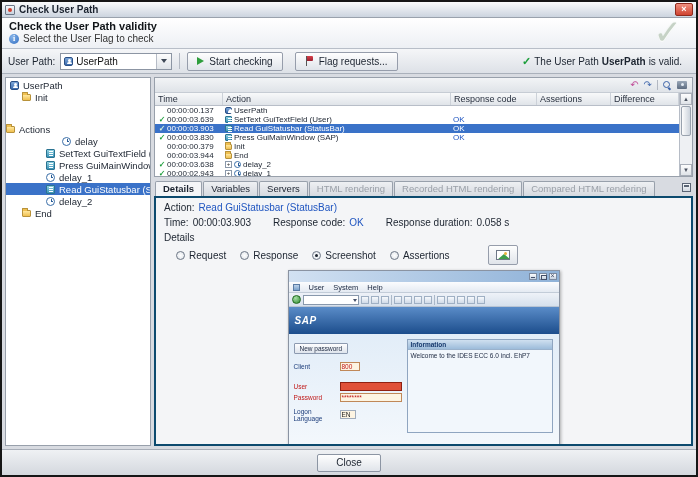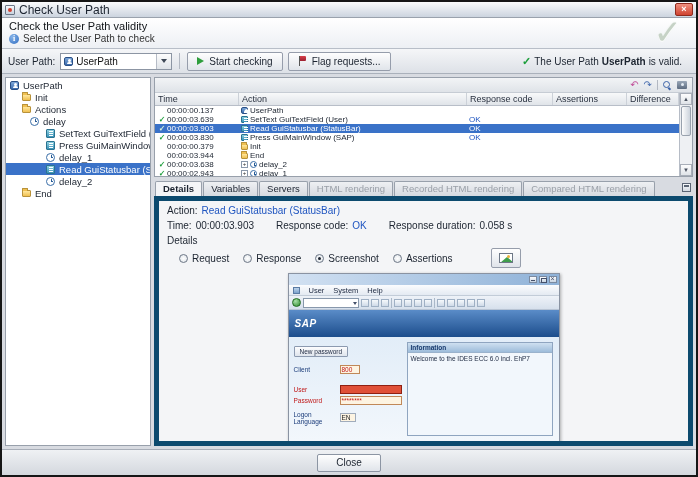--- a/index.html
+++ b/index.html
@@ -3,44 +3,44 @@
 <meta charset="utf-8">
 <style>
   *{margin:0;padding:0;box-sizing:border-box}
   html,body{width:698px;height:477px;background:#fff;font-family:"Liberation Sans",sans-serif;overflow:hidden}
   .window{width:698px;height:477px;border:2px solid #161616;background:#d8dbe1;display:flex;flex-direction:column}
 
   
   .titlebar{height:16px;flex:none;background:linear-gradient(#fafbfc,#ccd4df);display:flex;align-items:center;gap:4px;padding:0 3px;border-bottom:1px solid #9aa2ad}
   .app-icon{width:10px;height:10px;flex:none;background:linear-gradient(#f6f8fa,#c8d2de);border:1px solid #6b7686;border-radius:1px;position:relative}
   .app-icon::after{content:"";position:absolute;left:2px;top:2px;width:4px;height:4px;background:#d04030;border-radius:50%}
-  .title-text{font-size:12px;font-weight:normal;color:#1c2430;flex:1;white-space:nowrap}
+  .title-text{font-size:10px;font-weight:bold;color:#1c2430;flex:1;white-space:nowrap}
   .close-btn{width:18px;height:13px;flex:none;background:linear-gradient(#f0907f,#cf4330);border:1px solid #8f2a1d;border-radius:2px;color:#fff;font-size:9px;text-align:center;line-height:11px;cursor:default}
   .close-btn::before{content:"×";font-weight:bold}
 
   
   .header{height:31px;flex:none;background:linear-gradient(#ffffff,#edf0f4);border-bottom:1px solid #b8bec8;padding:2px 7px;position:relative}
-  .header-title{font-size:11px;font-weight:normal;color:#101418}
+  .header-title{font-size:11px;font-weight:bold;color:#101418}
   .header-sub{display:flex;align-items:center;gap:4px;margin-top:1px}
   .info-icon{width:10px;height:10px;flex:none;border-radius:50%;background:radial-gradient(circle at 35% 30%,#86b4ea,#2f6cc0);color:#fff;font-size:8px;font-weight:bold;text-align:center;line-height:10px;font-family:"Liberation Serif",serif}
   .info-icon::before{content:"i"}
   .header-sub-text{font-size:10px;color:#333}
   .big-check{position:absolute;right:14px;top:-6px;font-size:34px;color:#c6d2c6;text-shadow:0 1px 1px #fff,0 0 2px #e7efe7}
   .big-check::before{content:"✓"}
 
   
   .toolbar{height:25px;flex:none;background:linear-gradient(#f5f6f8,#dde1e7);border-bottom:1px solid #aab1bb;display:flex;align-items:center;gap:5px;padding:0 6px}
   .lbl{font-size:10px;color:#1c2430;white-space:nowrap}
   .combo{width:112px;height:17px;background:#fff;border:1px solid #8c95a3;display:flex;align-items:center;cursor:default}
   .combo .tico{margin:0 3px 0 3px}
   .combo-text{font-size:10px;flex:1;color:#111;overflow:hidden;white-space:nowrap}
   .combo-btn{width:15px;height:100%;border-left:1px solid #b6bcc6;background:linear-gradient(#fdfdfd,#dfe3e8);display:flex;align-items:center;justify-content:center}
   .caret{width:0;height:0;border-left:3px solid transparent;border-right:3px solid transparent;border-top:4px solid #3d4756}
   .vsep{width:1px;height:16px;background:#b2b8c2;margin:0 2px;flex:none}
-  #toolbar-buttons{display:flex;gap:5px;align-items:center}
+  #toolbar-buttons{display:flex;gap:12px;align-items:center}
   .tb-btn{height:19px;display:flex;align-items:center;gap:5px;padding:0 9px;font-size:10px;color:#1c2430;background:linear-gradient(#fefefe,#e0e4ea);border:1px solid #969dab;border-radius:2px;font-family:inherit;cursor:default}
   .bico{display:inline-block;flex:none}
   .bico.play-icon{width:0;height:0;border-left:7px solid #2e9e3c;border-top:4px solid transparent;border-bottom:4px solid transparent}
   .bico.flag-icon{width:9px;height:10px;position:relative}
   .bico.flag-icon::before{content:"";position:absolute;left:1px;top:0;width:1px;height:10px;background:#555}
   .bico.flag-icon::after{content:"";position:absolute;left:2px;top:0;width:6px;height:5px;background:linear-gradient(#d8404a,#9c2030);border-radius:0 1px 1px 0}
   .bico.advanced-icon{width:10px;height:10px;border-radius:50%;background:radial-gradient(circle at 35% 30%,#8fc0f0,#2f6cc0);border:1px solid #235a9e}
   .status-msg{margin-left:auto;display:flex;align-items:center;gap:3px;font-size:10px;color:#1c2430;padding-right:8px;white-space:nowrap}
   .green-check{color:#1d9e3c;font-weight:bold;font-size:11px}
   .green-check::before{content:"✓"}
@@ -65,21 +65,21 @@
   .cam{width:10px;height:8px;display:inline-block;background:linear-gradient(#9aa8b8,#5c6c80);border-radius:1px;position:relative}
   .cam::after{content:"";position:absolute;left:3.5px;top:2px;width:3px;height:3px;border-radius:50%;background:#e4ecf4}
   .table-wrap{flex:1;display:flex;min-height:0}
   .table-main{flex:1;min-width:0;display:flex;flex-direction:column}
   .thead{display:flex;height:13px;flex:none;background:linear-gradient(#f8f9fa,#e0e4e9);border-bottom:1px solid #b8bec8}
   .th{font-size:9px;color:#2a3240;padding:1px 3px;border-right:1px solid #ccd1d8;overflow:hidden;white-space:nowrap}
   .tbody{flex:1;overflow:hidden}
   .trow{display:flex;height:9px;align-items:center;font-size:8px;color:#1c2430;cursor:default}
   .trow.sel{background:#3a72c8;color:#fff}
   .td{padding:0 2px;overflow:hidden;white-space:nowrap;display:flex;align-items:center;height:100%}
-  .col-time{width:84px;flex:none}
+  .col-time{width:68px;flex:none}
   .col-action{width:228px;flex:none}
   .col-resp{width:86px;flex:none}
   .col-assert{width:74px;flex:none}
   .col-diff{flex:1}
   .chk{width:10px;flex:none;text-align:center;color:#1d9e3c;font-weight:bold;font-size:8px}
   .trow.sel .chk{color:#d6f5dd}
   .rc{color:#1f55c0}
   .trow.sel .rc{color:#fff}
   .expander{width:7px;height:7px;flex:none;border:1px solid #8a98aa;background:#fff;color:#333;font-size:6px;line-height:5px;text-align:center;margin-right:2px}
   .trow .tico,.trow .tico.folder{width:7px;height:7px;margin-right:2px}
@@ -107,21 +107,21 @@
 
   
   .tabs-bar{height:17px;flex:none;display:flex;align-items:flex-end;background:transparent;padding:2px 0 0 1px;margin-top:2px;position:relative}
   .tab{font-size:9.5px;padding:1px 7px 2px;background:linear-gradient(#eef0f3,#d6dae0);border:1px solid #98a0ab;border-bottom:none;margin-right:1px;border-radius:2px 2px 0 0;color:#1c2430;white-space:nowrap;cursor:default}
   .tab.active{background:#f4f5f7;font-weight:bold}
   .tab.disabled{color:#9aa0a8}
   .panel-max{position:absolute;right:2px;top:4px;width:9px;height:9px;border:1px solid #5a6474;background:linear-gradient(#f6f8fa,#d4dae2)}
   .panel-max::after{content:"";display:block;margin:1px;height:2px;background:#5a6474}
 
   
-  .details-panel{flex:1;background:#f4f5f7;border:5px solid #0c4a6e;padding:4px 8px 2px;display:flex;flex-direction:column;min-height:0;overflow:hidden}
+  .details-panel{flex:1;background:#f4f5f7;border:2px solid #0c4a6e;padding:4px 8px 2px;display:flex;flex-direction:column;min-height:0;overflow:hidden}
   .drow{display:flex;align-items:center;gap:4px;font-size:10px;color:#1c2430;margin-bottom:4px;white-space:nowrap}
   .link{color:#1f55c0}
   .blue{color:#1f55c0}
   .sp{width:14px;flex:none}
   .radio-row{display:flex;align-items:center;gap:14px;margin:0 0 3px 12px;font-size:10px;color:#1c2430}
   .radio-item{display:flex;align-items:center;cursor:default}
   .rb{width:9px;height:9px;border:1px solid #6d7786;border-radius:50%;background:radial-gradient(#ffffff,#dde2e8);display:inline-block;position:relative;margin-right:4px;flex:none}
   .rb.on::after{content:"";position:absolute;left:2px;top:2px;width:3px;height:3px;background:#1c2430;border-radius:50%}
   .img-btn{margin-left:24px;width:30px;height:20px;background:linear-gradient(#fefefe,#e0e4ea);border:1px solid #969dab;border-radius:2px;display:flex;align-items:center;justify-content:center}
   .pic{width:14px;height:10px;background:#fff;border:1px solid #6d7786;position:relative;overflow:hidden}
@@ -176,21 +176,21 @@
   <div class="titlebar">
     <span class="app-icon"></span>
     <span class="title-text">Check User Path</span>
     <span class="close-btn"></span>
   </div>
 
   <div class="header">
     <div class="header-title">Check the User Path validity</div>
     <div class="header-sub">
       <span class="info-icon"></span>
-      <span class="header-sub-text">Select the User Path to check</span>
+      <span class="header-sub-text">Select the User Flag to check</span>
     </div>
     <span class="big-check"></span>
   </div>
 
   <div class="toolbar">
     <span class="lbl">User Path:</span>
     <div class="combo">
       <span class="tico userpath"></span>
       <span class="combo-text">UserPath</span>
       <span class="combo-btn">
@@ -219,25 +219,25 @@
   <div class="main">
     <div class="tree-panel" id="tree">
         <div class="tree-row" style="padding-left: 4px;">
           <span class="tico userpath"></span>
           <span class="tlbl">UserPath</span>
         </div>
         <div class="tree-row" style="padding-left: 16px;">
           <span class="tico folder"></span>
           <span class="tlbl">Init</span>
         </div>
-        <div class="tree-row" style="padding-left: 16px;">
+        <div class="tree-row" style=" margin-top: 20px;">
           <span class="tico folder"></span>
           <span class="tlbl">Actions</span>
         </div>
-        <div class="tree-row" style="padding-left: 24px;">
+        <div class="tree-row" style="padding-left: 56px;">
           <span class="tico clock"></span>
           <span class="tlbl">delay</span>
         </div>
         <div class="tree-row" style="padding-left: 40px;">
           <span class="tico action"></span>
           <span class="tlbl">SetText GuiTextField (User)</span>
         </div>
         <div class="tree-row" style="padding-left: 40px;">
           <span class="tico action"></span>
           <span class="tlbl">Press GuiMainWindow (SAP)</span>

